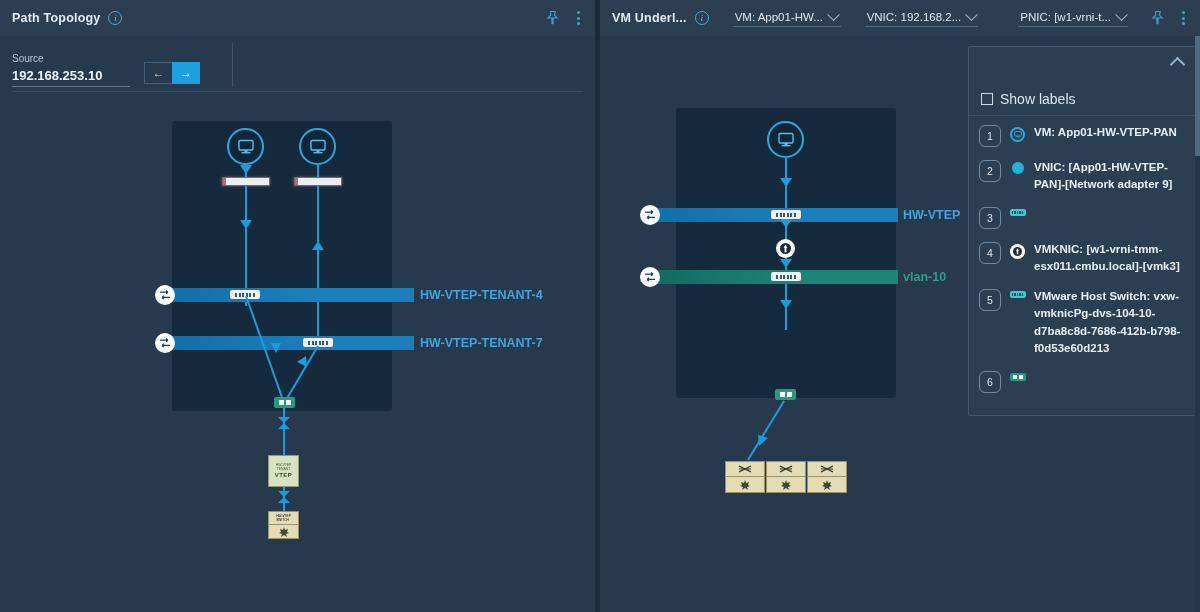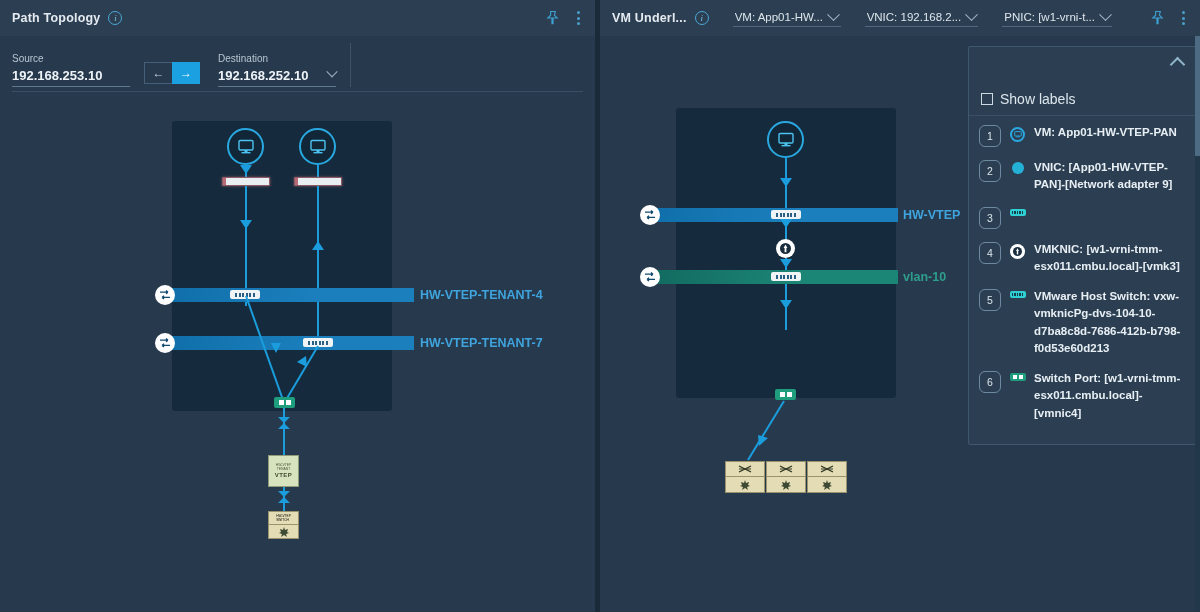--- a/index.html
+++ b/index.html
@@ -206,27 +206,20 @@
 
     <div class="sd-bar">
       <div class="field">
         <div class="lbl">Source</div>
         <div class="val">192.168.253.10</div>
       </div>
       <div class="toggle">
         <div class="tg-off">←</div>
         <div class="tg-on">→</div>
       </div>
-      <div class="field">
-        <div class="lbl">Destination</div>
-        <div class="val">
-          <span>192.168.252.10</span>
-          <span class="chev" style="width:8px;height:8px;transform:rotate(45deg) translate(-3px,-3px);"></span>
-        </div>
-      </div>
       <div class="vline"></div>
     </div>
 
     <div class="canvas canvas-left">
       <div class="host-rect" style="left:172px; top:21px; width:220px; height:290px;"></div>
 
       <div class="vm-circle" style="left:227px; top:28px;">
         <svg width="18" height="16" viewBox="0 0 18 16">
             <rect x="2" y="1.5" width="14" height="9.5" rx="1.2" fill="none" stroke="#4cc3f0" stroke-width="1.4"></rect>
             <rect x="7.5" y="11" width="3" height="2" fill="#4cc3f0"></rect>
@@ -339,21 +332,21 @@
       <span class="info-icon">i</span>
 
       <span class="dd" style="margin-left:16px;">
         <span class="dd-label">VM: App01-HW...</span>
         <span class="chev"></span>
       </span>
       <span class="dd" style="margin-left:16px;">
         <span class="dd-label">VNIC: 192.168.2...</span>
         <span class="chev"></span>
       </span>
-      <span class="dd" style="margin-left:16px;">
+      <span class="dd" style="margin-left:32px;">
         <span class="dd-label">PNIC: [w1-vrni-t...</span>
         <span class="chev"></span>
       </span>
 
       <span class="hdr-right">
         <span class="pin-icon">
           <svg viewBox="0 0 16 16" width="15" height="16">
               <path d="M6 1 L11 1 L10 5 L13 8 L8.6 8 L8.6 14 L7.4 14 L7.4 8 L3 8 L6 5 Z" fill="none" stroke="#3e9fd0" stroke-width="1.2"></path>
             </svg>
         </span>
@@ -550,21 +543,20 @@
         </div>
 
         <div class="step">
           <div class="step-num">6</div>
           <div class="step-ic">
               <div class="ic-sp">
                 <i></i>
                 <i></i>
               </div>
             </div>
-          <div class="step-tx">Switch Port: [w1-vrni-tmm-esx011.cmbu.local]-[vmnic4]</div>
         </div>
 
       </div>
     </div>
 
     <div class="scrollbar">
       <div class="thumb"></div>
     </div>
   </div>
 </div>

